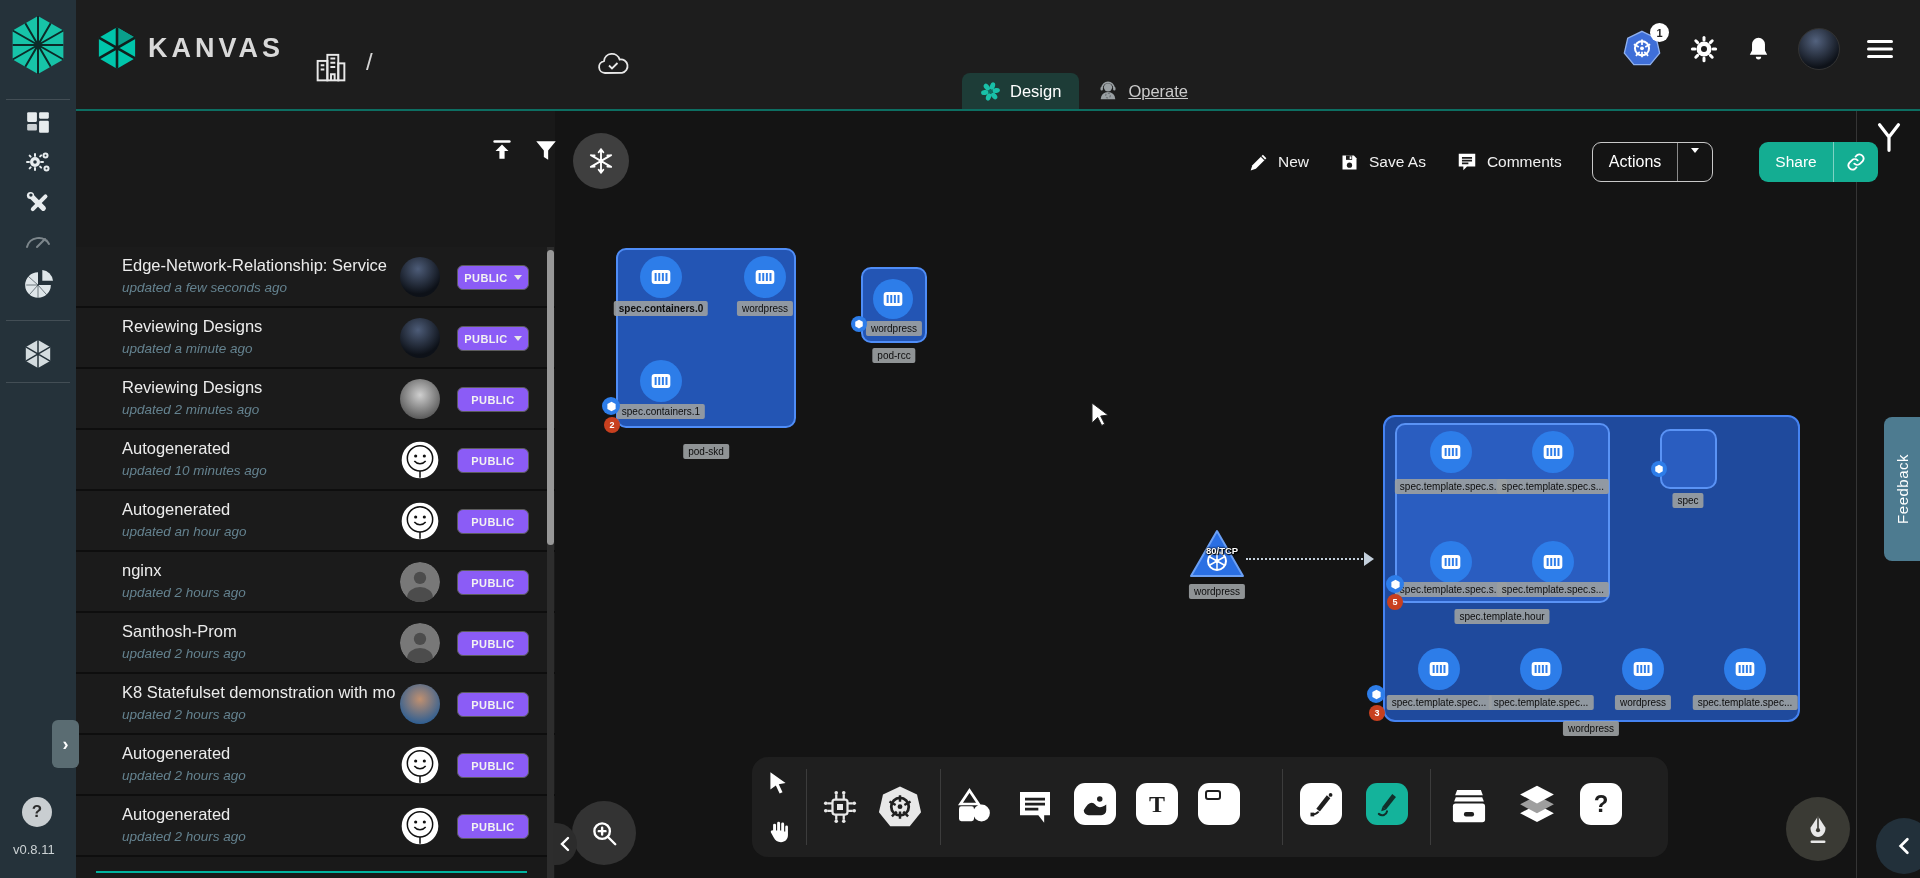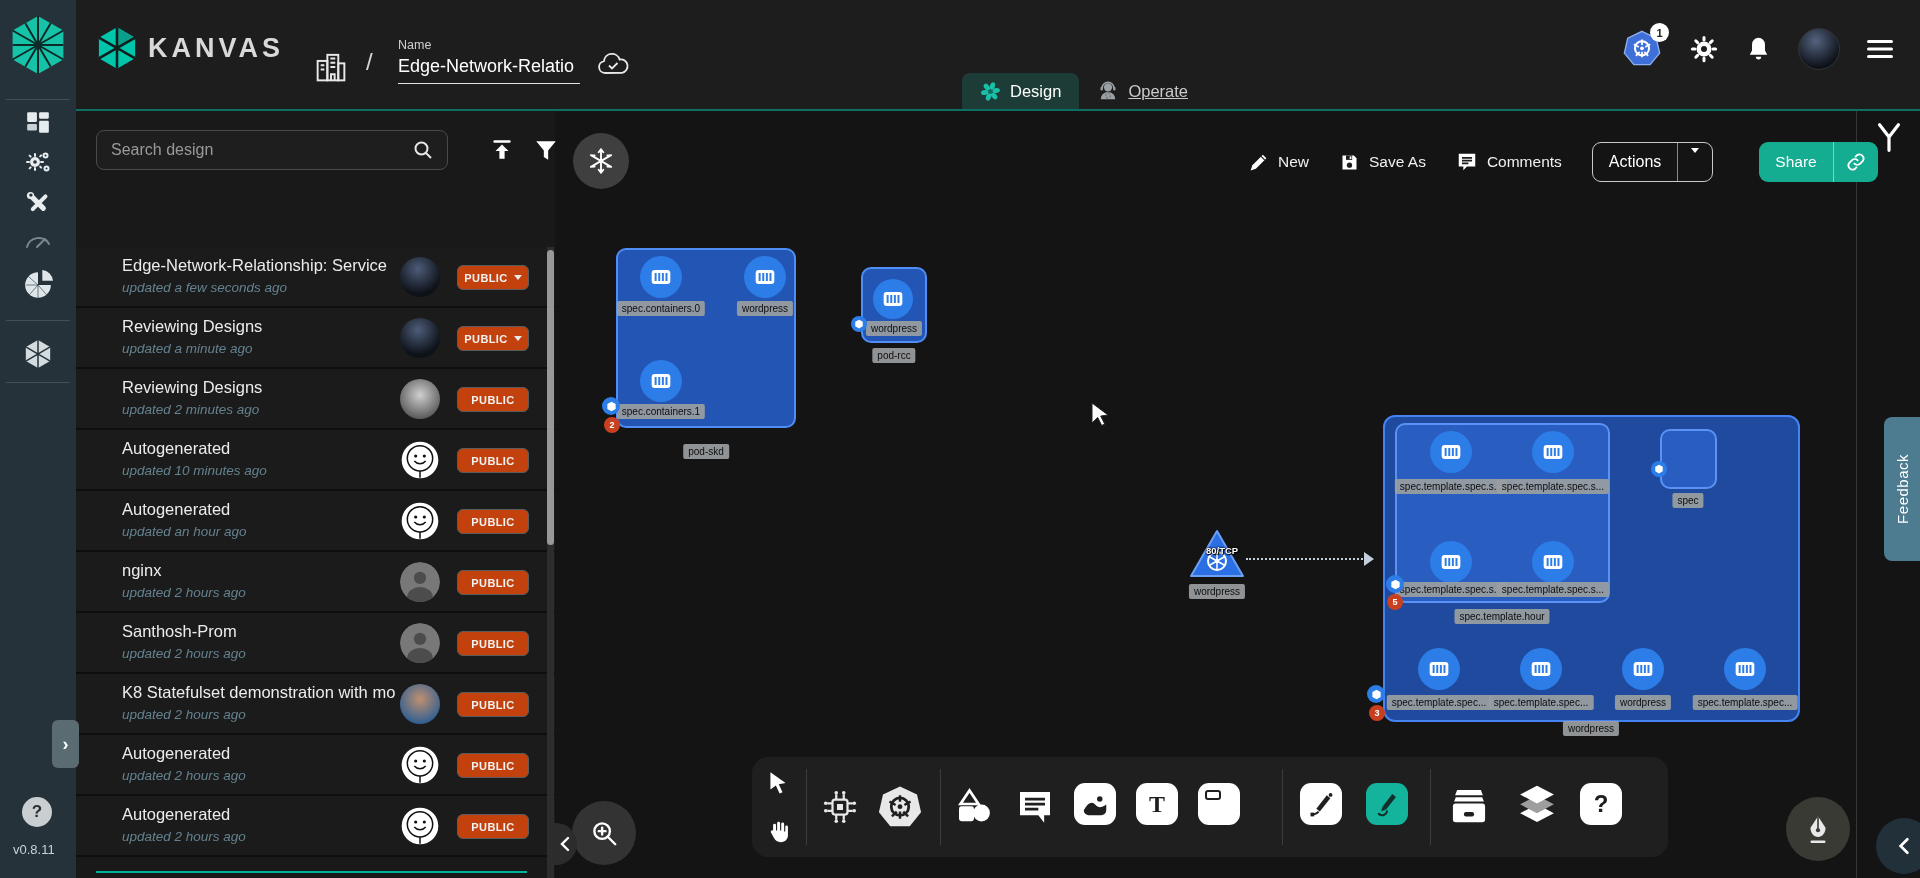--- a/index.html
+++ b/index.html
@@ -43,21 +43,21 @@
   .search-box input::placeholder { color:#9a9a9a; }
   .sr-icon { position:absolute; top:7px; }
   .list { position:absolute; left:0; top:136px; width:479px; height:631px; overflow:hidden; }
   .row { position:relative; height:61px; background:#1b1b1b; border-bottom:2px solid #0e0e0e; cursor:pointer; }
   .row-title { position:absolute; left:46px; top:9px; width:280px; color:#ececec; font-size:16.5px; font-weight:500; white-space:nowrap; overflow:hidden; }
   .row-sub { position:absolute; left:46px; top:33px; color:#64828f; font-size:13.5px; font-style:italic; }
   .row-avatar { position:absolute; left:324px; top:10px; width:40px; height:40px; border-radius:50%; overflow:hidden; }
   .av-dark { background:radial-gradient(circle at 45% 30%, #4d5c78, #0d1118 70%); }
   .av-gray { background:radial-gradient(circle at 50% 40%, #cfcfcf, #5c5c5c 75%); }
   .av-photo { background:radial-gradient(circle at 50% 38%, #c09070, #2e5e92 78%); }
-  .vis-btn { position:absolute; left:381px; top:18px; width:72px; height:25px; background:#c2410c; border:1px solid #5c5c5c; border-radius:6px; color:#f2f2f2; font-size:11px; font-weight:bold; letter-spacing:.4px; display:flex; align-items:center; justify-content:center; gap:6px; }
+  .vis-btn { position:absolute; left:381px; top:18px; width:72px; height:25px; background:#8b5cf6; border:1px solid #5c5c5c; border-radius:6px; color:#f2f2f2; font-size:11px; font-weight:bold; letter-spacing:.4px; display:flex; align-items:center; justify-content:center; gap:6px; }
   .caret-dn { width:0; height:0; border-left:4px solid transparent; border-right:4px solid transparent; border-top:5px solid #e8e8e8; }
   .scroll-track { position:absolute; right:1px; top:136px; width:7px; height:631px; background:#2d2d2d; }
   .scroll-thumb { position:absolute; right:0; top:3px; width:7px; height:295px; background:#989898; border-radius:4px; }
   .loader-line { position:absolute; left:20px; top:760px; width:431px; height:2px; background:#00B39F; }
 
   
   .fab { position:absolute; border-radius:50%; display:flex; align-items:center; justify-content:center; cursor:pointer; z-index:25; }
   .cv-actions { position:absolute; left:1248px; top:142px; height:40px; display:flex; align-items:center; gap:30px; z-index:25; }
   .cv-act { display:flex; align-items:center; gap:9px; color:#f0f0f0; font-size:15.5px; cursor:pointer; }
   .btn-actions { display:flex; align-items:center; height:40px; border:1px solid #c9c9c9; border-radius:9px; color:#fff; font-size:16px; cursor:pointer; }
@@ -203,24 +203,20 @@
     </div>
     <div class="org-icon">
       <svg width="34" height="34" viewBox="0 0 28 28" fill="none" stroke="#e8e8e8" stroke-width="1.6">
         <rect x="3" y="9" width="8" height="16"></rect>
           <rect x="11" y="4" width="9" height="21"></rect>
           <rect x="20" y="11" width="5" height="14"></rect>
         <path d="M13.5 7h4 M13.5 10.5h4 M13.5 14h4 M5.5 12.5h3 M5.5 16h3 M14 25v-5h3v5"></path>
       </svg>
     </div>
     <div class="slash">/</div>
-    <div class="name-wrap">
-      <div class="name-label">Name</div>
-      <input class="name-input" type="text" value="Edge-Network-Relatio" style="">
-    </div>
     <div class="cloud-icon">
       <svg width="34" height="26" viewBox="0 0 34 26" fill="none" stroke="#e8e8e8" stroke-width="1.8">
         <path d="M9 21a6 6 0 0 1-1-11.9A8 8 0 0 1 23.6 7.5 6.5 6.5 0 0 1 26 20.8L9 21z"></path>
         <path d="M13 13.5l3 3 5.5-5.5"></path>
       </svg>
     </div>
     <div class="hdr-right">
       <div class="k8s-ctx">
         <svg width="38" height="40" viewBox="0 0 28 29">
           <polygon points="14,1.5 24.5,6.5 27,17.5 20,26 8,26 1,17.5 3.5,6.5" fill="#3f6fd8" stroke="#8fb0ee" stroke-width="1"></polygon>
@@ -285,27 +281,20 @@
             <rect x="17.6" y="7.5" width="2.6" height="4" rx="1.2" fill="#9aa0a3"></rect>
           <circle cx="12" cy="17" r="2.6" fill="none" stroke="#6d7275" stroke-width="1.4" stroke-dasharray="2 1.6"></circle>
         </svg>
         <span>Operate</span>
       </div>
     </div>
   </div>
 
   <div class="panel">
     <div class="search-row">
-      <div class="search-box">
-        <input type="text" placeholder="Search design" style="">
-        <svg width="24" height="24" viewBox="0 0 24 24" style="margin-right:12px" fill="none" stroke="#e8e8e8" stroke-width="2">
-          <circle cx="10.5" cy="10.5" r="6"></circle>
-            <path d="M15 15l5 5"></path>
-        </svg>
-      </div>
       <svg class="sr-icon" style="left:393px" width="26" height="26" viewBox="0 0 24 24" fill="#fff">
         <rect x="4" y="3" width="16" height="2.4" rx="1.2"></rect>
           <path d="M12 7l6 6h-3.6v7h-4.8v-7H6z"></path>
       </svg>
       <svg class="sr-icon" style="left:437px" width="26" height="26" viewBox="0 0 24 24" fill="#fff">
         <path d="M3 4h18l-7 8.5V21l-4-2.5V12.5z"></path>
       </svg>
     </div>
 
     <div class="list">
@@ -533,21 +522,21 @@
       </svg>
     </div>
   <div class="kcircle" style="left:640px;top:360px;">
       <svg viewBox="0 0 24 24">
         <rect x="4" y="6" width="16" height="12" rx="2.5" fill="#fff"></rect>
         <g stroke="#2d7de9" stroke-width="1.7">
           <path d="M7.4 8.5v7 M10.5 8.5v7 M13.6 8.5v7 M16.7 8.5v7"></path>
         </g>
       </svg>
     </div>
-  <div class="chip" style="left:661px;top:301px;">spec.containers.0</div>
+  <div class="chip" style="left:661px;top:301px;font-weight:bold;">spec.containers.0</div>
   <div class="chip" style="left:765px;top:301px;">wordpress</div>
   <div class="chip" style="left:661px;top:404px;">spec.containers.1</div>
   <div class="badge blue" style="left:602px;top:397px;">
       <svg width="11" height="11" viewBox="0 0 16 16">
         <path d="M8 1l6 3.5v7L8 15l-6-3.5v-7z" fill="#fff"></path>
       </svg>
     </div>
   <div class="badge red" style="left:604px;top:417px;">2</div>
   <div class="chip" style="left:706px;top:444px;">pod-skd</div>
 

